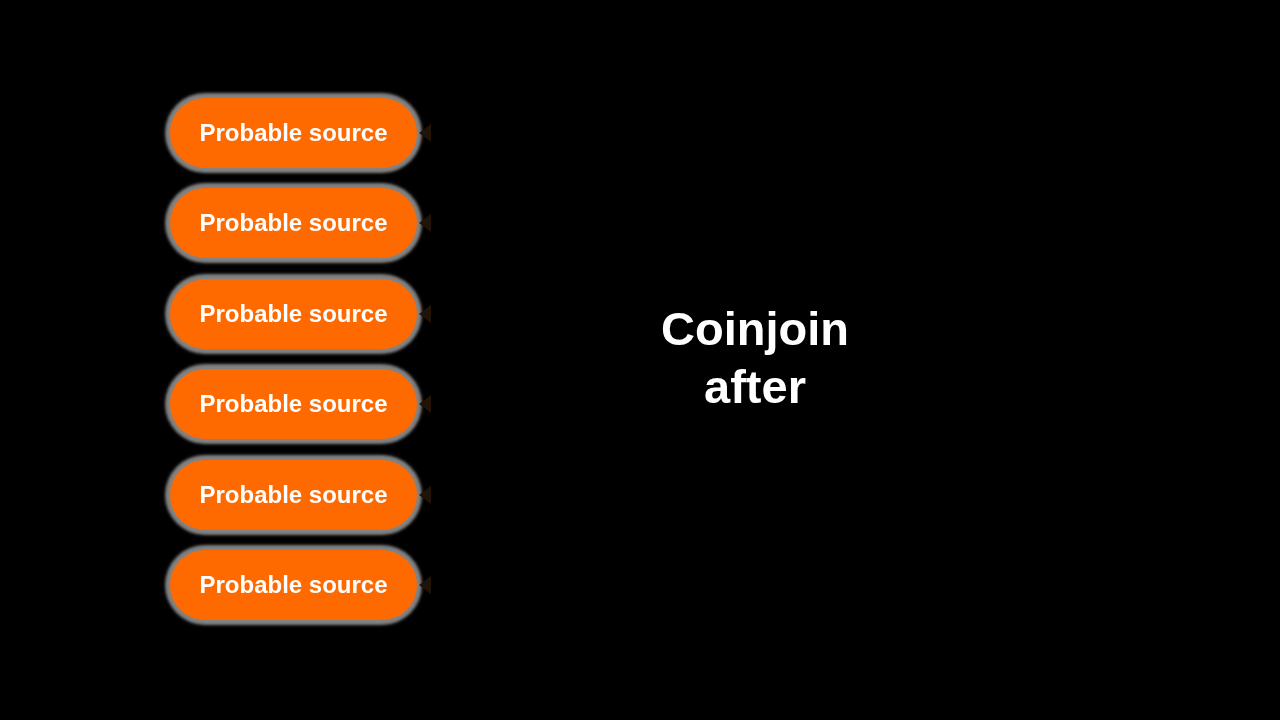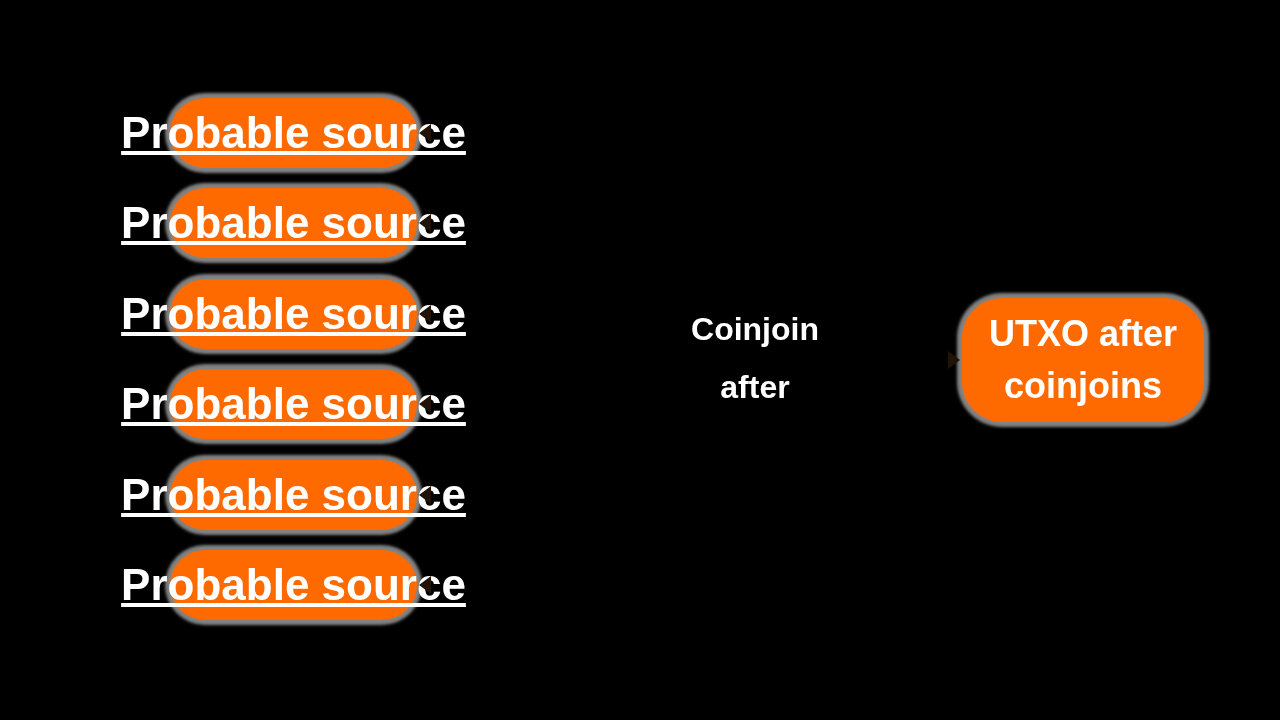--- a/index.html
+++ b/index.html
@@ -30,25 +30,24 @@
     height: 70px;
     background: var(--node_fill);
     border-radius: 35px;
     box-shadow: 0 0 3px 5px var(--node_halo);
     display: flex;
     align-items: center;
     justify-content: center;
   }
   .pill-label {
     color: var(--text);
-    font-size: 44px;
+    font-size: 24px;
     font-weight: bold;
     white-space: nowrap;
     letter-spacing: 0px;
-    text-decoration: underline;
   }
   .arrowhead {
     position: absolute;
     width: 0;
     height: 0;
     top: 50%;
     transform: translateY(-50%);
   }
   .arrow-left {
     right: -14px;
@@ -62,21 +61,21 @@
     border-bottom: 9px solid transparent;
     border-left: 12px solid var(--connector);
   }
   .center-label {
     position: absolute;
     left: 605px;
     top: 300px;
     width: 300px;
     text-align: center;
     color: var(--text);
-    font-size: 32px;
+    font-size: 47px;
     font-weight: bold;
     line-height: 58px;
   }
   .result-box {
     position: absolute;
     left: 962px;
     top: 298px;
     width: 242px;
     height: 124px;
     background: var(--node_fill);
@@ -126,19 +125,14 @@
   <div class="pill" style="top:550px">
     <span class="pill-label">Probable source</span>
     <span class="arrowhead arrow-left"></span>
   </div>
 
   <div class="center-label">
     <div>Coinjoin</div>
     <div>after</div>
   </div>
 
-  <div class="result-box">
-    <span class="arrowhead arrow-right"></span>
-    <div>UTXO after</div>
-    <div>coinjoins</div>
-  </div>
 
 </div>
 
 </body></html>

